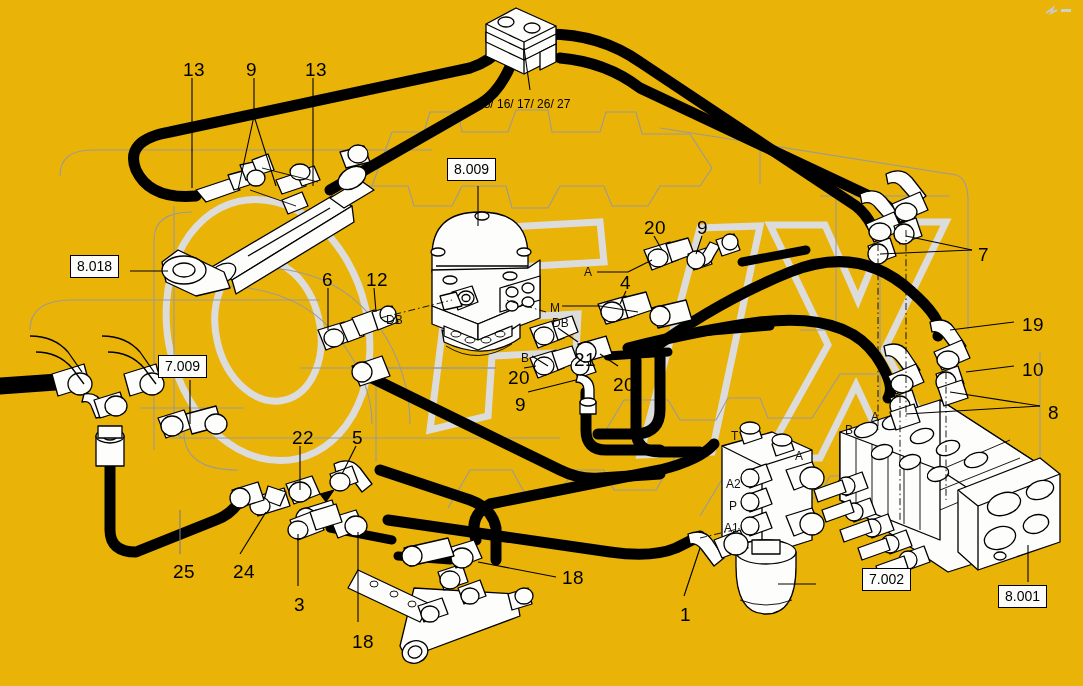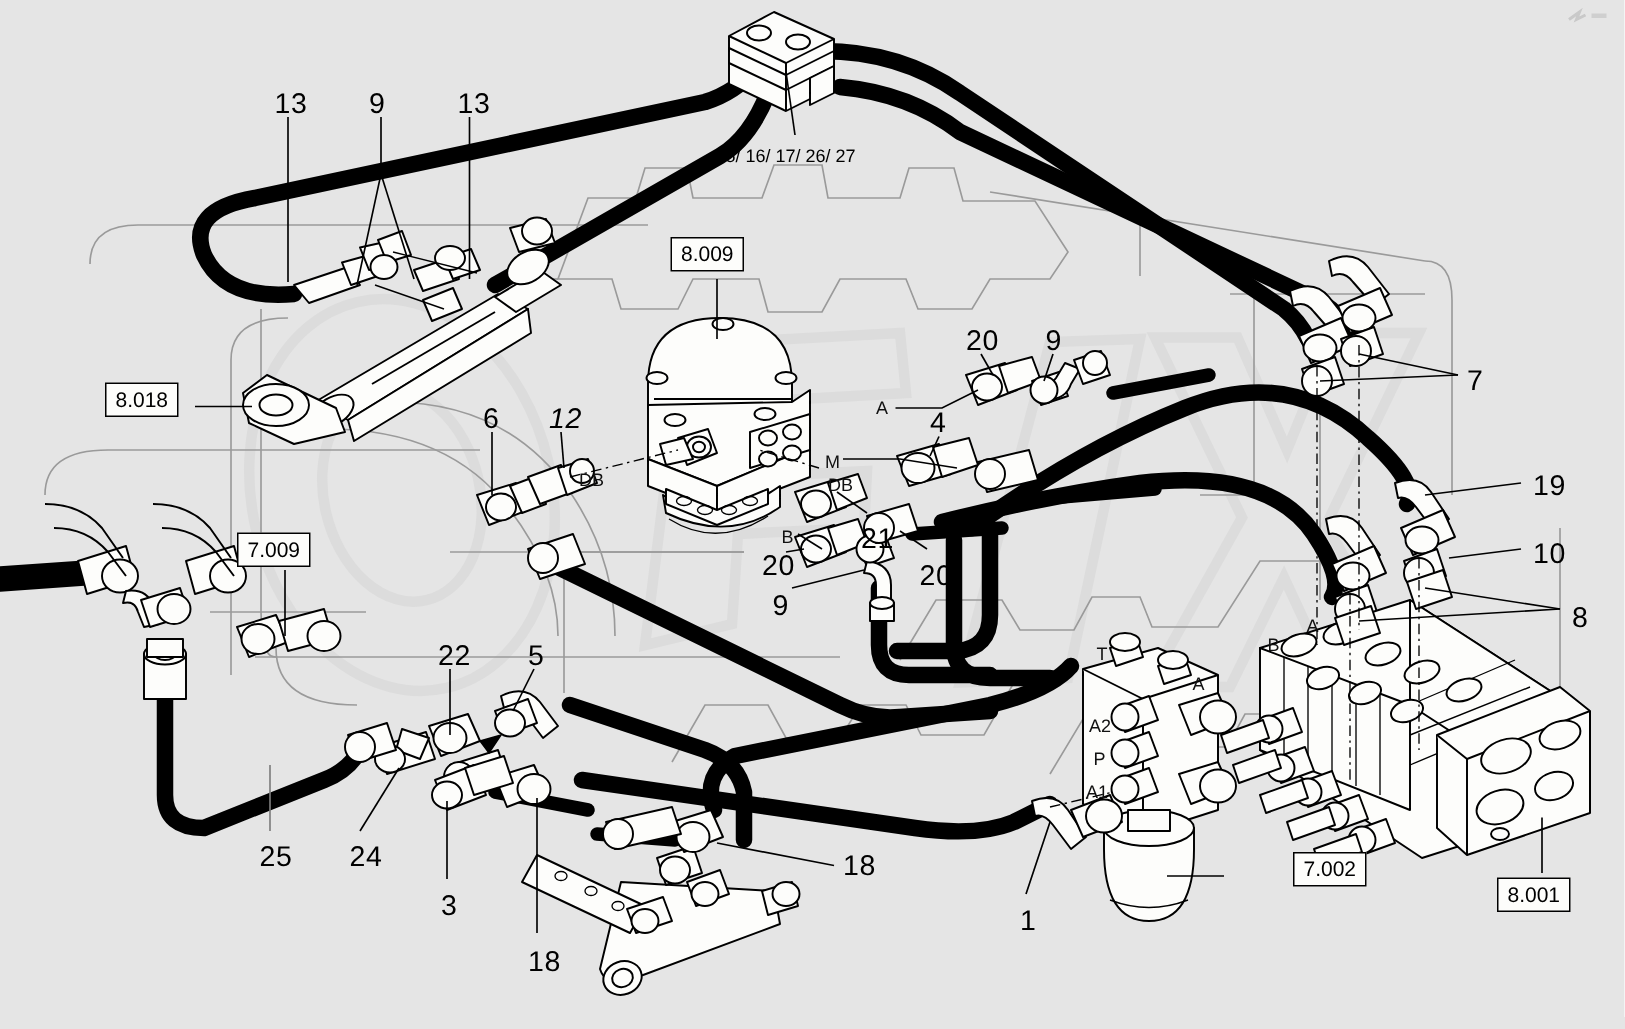--- a/index.html
+++ b/index.html
@@ -5,21 +5,21 @@
 <style>
   html, body {
     margin: 0;
     padding: 0;
     background: #ffffff;
   }
   #page {
     position: relative;
     width: 1083px;
     height: 686px;
-    background: #e5e5e5;
+    background: #eab308;
     overflow: hidden;
     font-family: "Liberation Sans", sans-serif;
     color: #000;
   }
   #svg-layer {
     position: absolute;
     inset: 0;
     width: 1083px;
     height: 686px;
   }
@@ -525,21 +525,21 @@
   <div id="text-layer">
       <div class="callout" style="left: 183px; top: 60px;">13</div>
       <div class="callout" style="left: 246px; top: 60px;">9</div>
       <div class="callout" style="left: 305px; top: 60px;">13</div>
       <div class="callout multi" style="left: 477px; top: 98px;">15/ 16/ 17/ 26/ 27</div>
       <div class="callout" style="left: 644px; top: 218px;">20</div>
       <div class="callout" style="left: 697px; top: 218px;">9</div>
       <div class="callout" style="left: 978px; top: 245px;">7</div>
       <div class="callout" style="left: 620px; top: 273px;">4</div>
       <div class="callout" style="left: 322px; top: 270px;">6</div>
-      <div class="callout" style="left: 366px; top: 270px; font-style: italic;">12</div>
+      <div class="callout" style="left: 366px; top: 270px;">12</div>
       <div class="callout" style="left: 1022px; top: 315px;">19</div>
       <div class="callout" style="left: 574px; top: 350px;">21</div>
       <div class="callout" style="left: 508px; top: 368px;">20</div>
       <div class="callout" style="left: 1022px; top: 360px;">10</div>
       <div class="callout" style="left: 613px; top: 375px;">20</div>
       <div class="callout" style="left: 515px; top: 395px;">9</div>
       <div class="callout" style="left: 1048px; top: 403px;">8</div>
       <div class="callout" style="left: 292px; top: 428px;">22</div>
       <div class="callout" style="left: 352px; top: 428px;">5</div>
       <div class="callout" style="left: 173px; top: 562px;">25</div>

